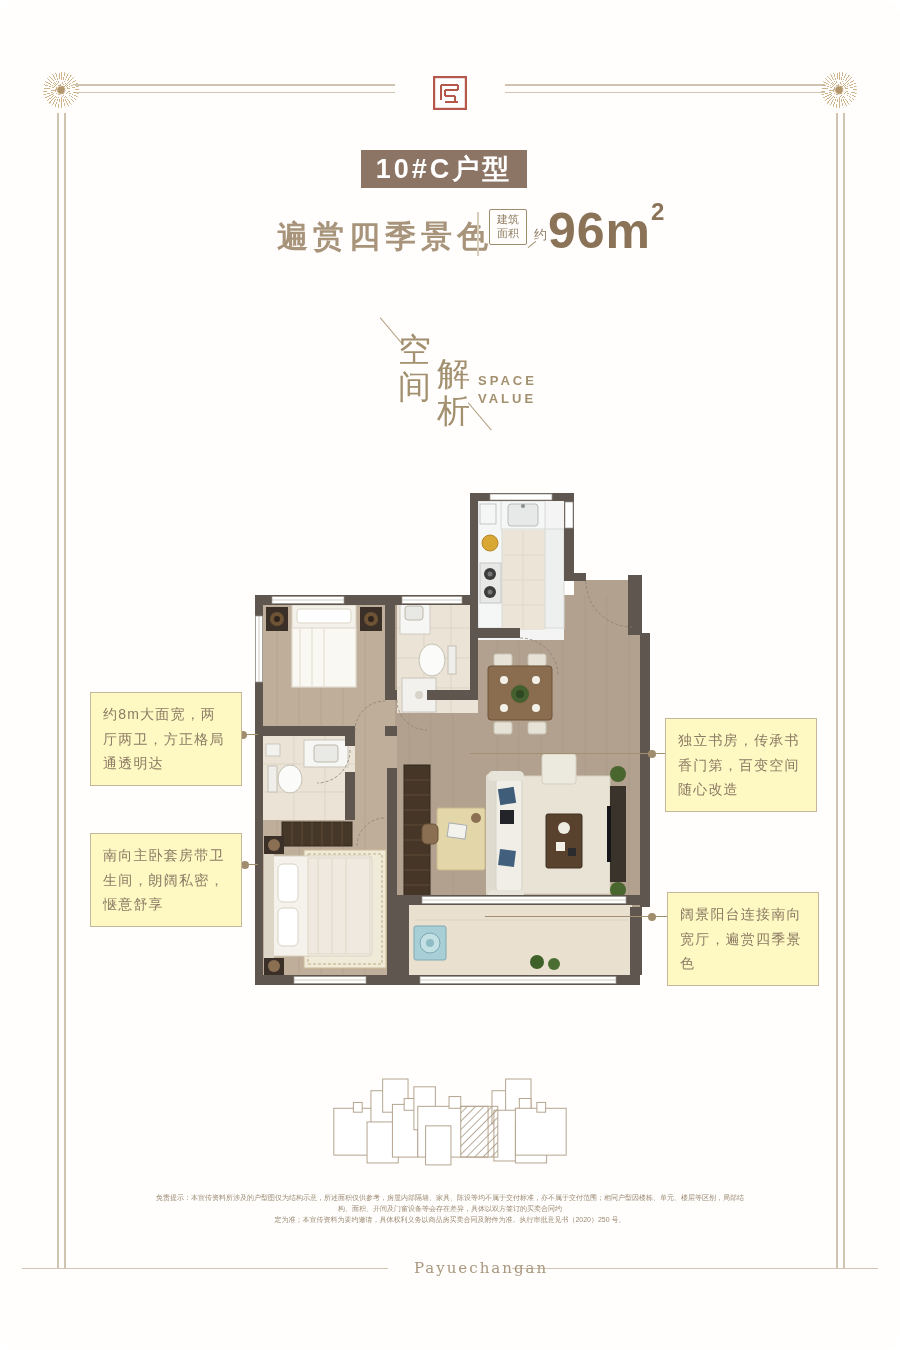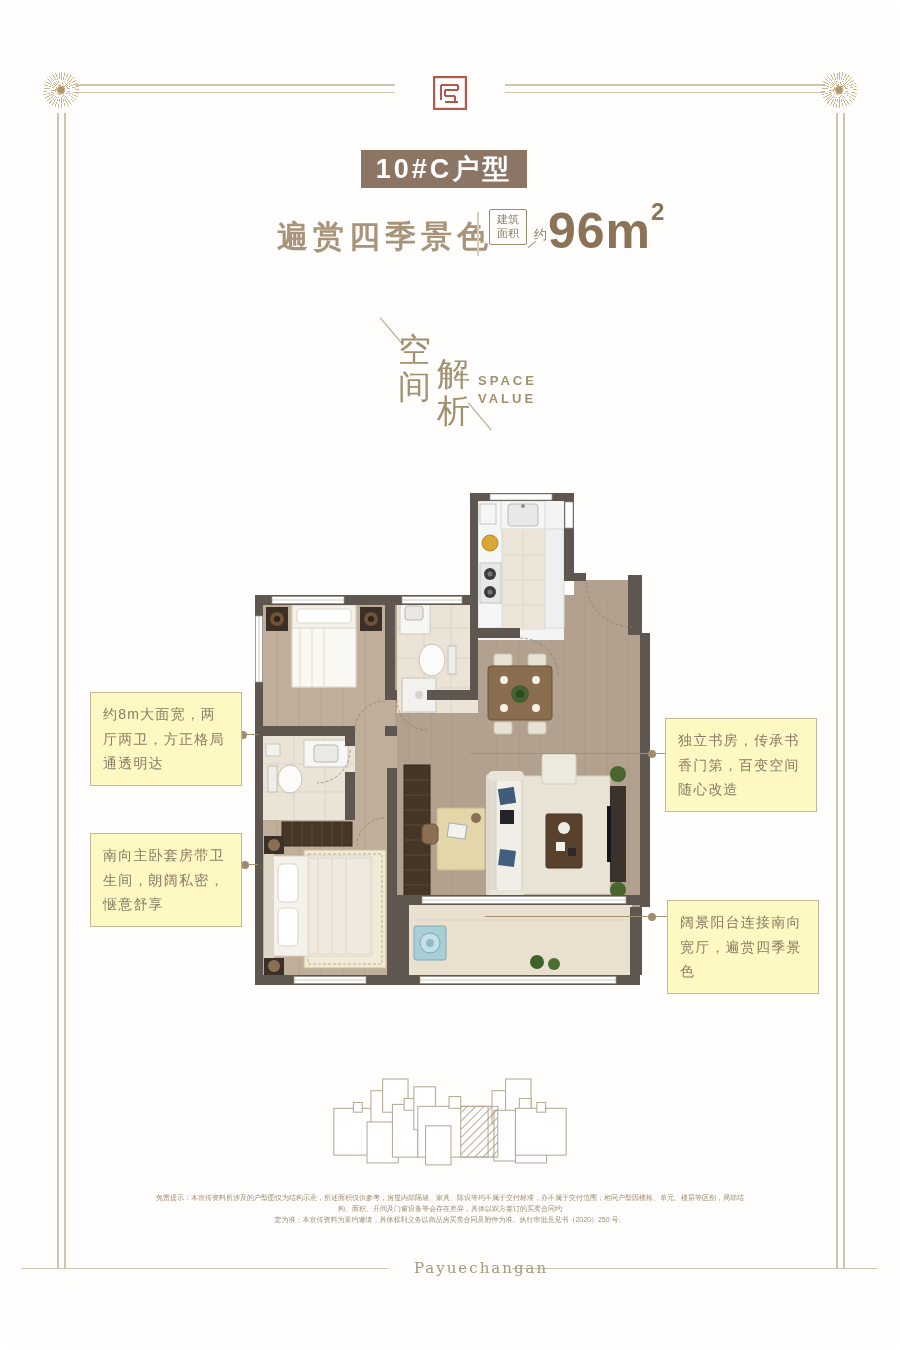--- a/index.html
+++ b/index.html
@@ -313,21 +313,21 @@
   <div class="cline" style="left:238px;top:863.5px;width:20px;"></div>
   <div class="cdot" style="left:241px;top:860.5px;"></div>
   <div class="callout" style="left:90px;top:833px;">南向主卧套房带卫生间，朗阔私密，惬意舒享</div>
 
   <div class="cline" style="left:470px;top:752.5px;width:197px;"></div>
   <div class="cdot" style="left:648px;top:749.5px;"></div>
   <div class="callout" style="left:647px;top:718px;margin-left:18px;">独立书房，传承书香门第，百变空间随心改造</div>
 
   <div class="cline" style="left:485px;top:915.5px;width:182px;"></div>
   <div class="cdot" style="left:648px;top:912.5px;"></div>
-  <div class="callout" style="left:667px;top:892px;margin-top:8px;">阔景阳台连接南向宽厅，遍赏四季景色</div>
+  <div class="callout" style="left:667px;top:892px;">阔景阳台连接南向宽厅，遍赏四季景色</div>
 
   <svg class="locator" width="244" height="100" viewBox="0 0 250 100">
     <defs>
       <pattern id="bhatch" width="6" height="6" patternUnits="userSpaceOnUse" patternTransform="rotate(45)">
         <line x1="0" y1="0" x2="0" y2="6" stroke="#a5947c" stroke-width="1.6"></line>
       </pattern>
     </defs>
     <g fill="#ffffff" stroke="#b3a38d" stroke-width="1">
       <rect x="6" y="38" width="52" height="48"></rect>
       <rect x="26" y="32" width="9" height="10"></rect>

